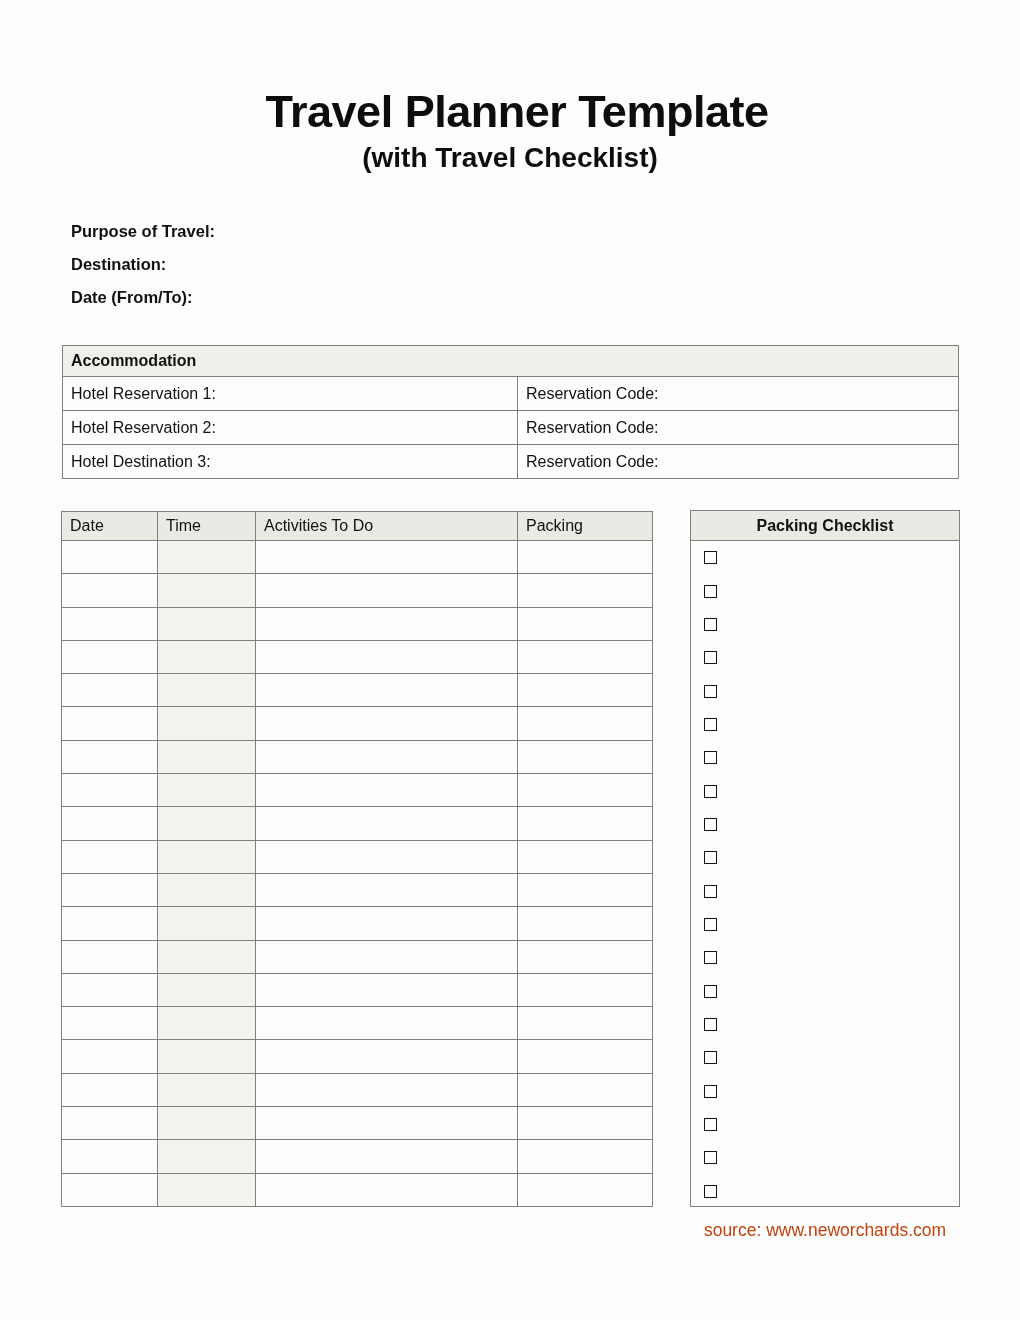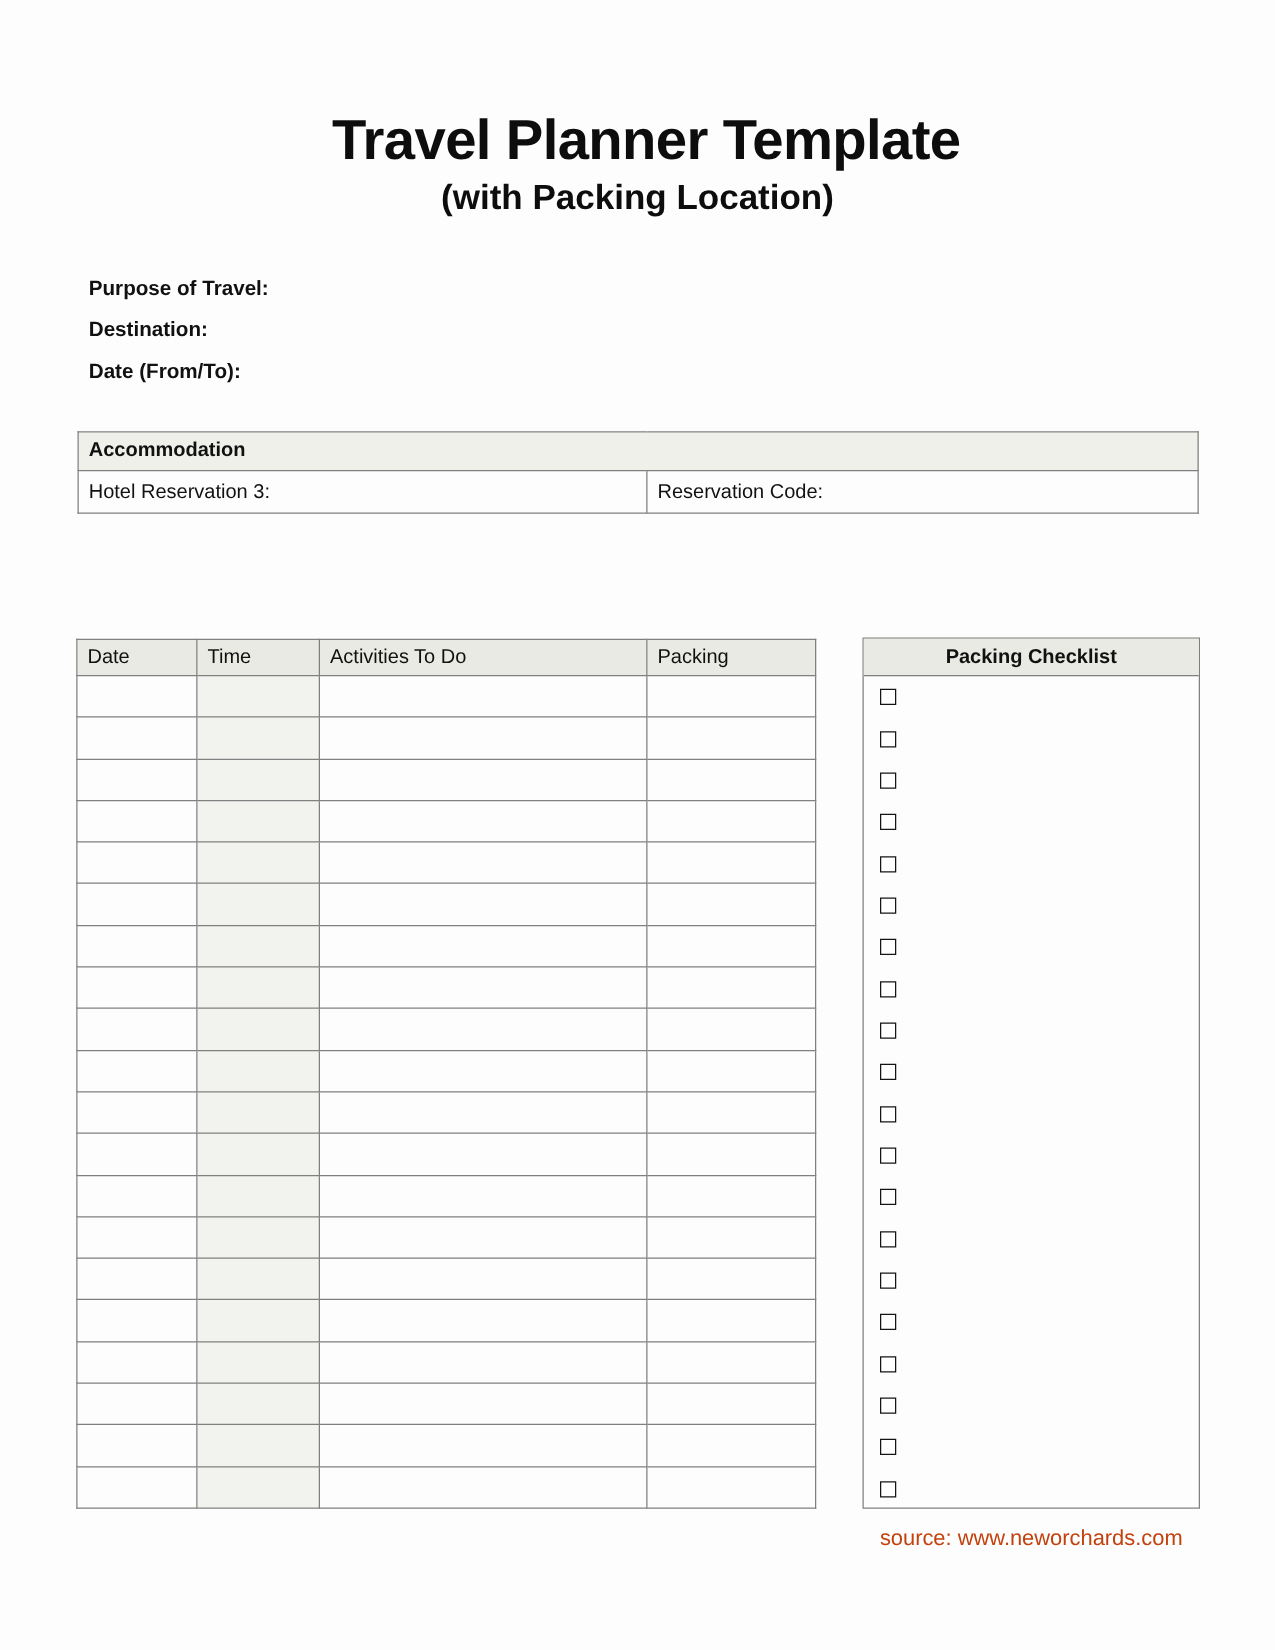--- a/index.html
+++ b/index.html
@@ -95,41 +95,49 @@
     position: absolute; left: 690px; top: 1220px; width: 270px;
     text-align: center;
     font-size: 17.5px;
     color: #c2410c;
   }
 </style>
 </head>
 <body>
 
 <div class="title">Travel Planner Template</div>
-<div class="subtitle">(with Packing Location)</div>
+<div class="subtitle">(with Travel Checklist)</div>
 
 <div class="fields">
   <div class="field-label">Purpose of Travel:</div>
   <div class="field-label">Destination:</div>
   <div class="field-label">Date (From/To):</div>
 </div>
 
 <table class="accommodation">
   <colgroup>
       <col style="width:455px">
       <col style="width:441px">
     </colgroup>
   <thead>
     <tr>
       <th class="section" colspan="2">Accommodation</th>
     </tr>
   </thead>
   <tbody id="accommodation-body">
       <tr>
-        <td>Hotel Reservation 3:</td>
+        <td>Hotel Reservation 1:</td>
+        <td>Reservation Code:</td>
+      </tr>
+      <tr>
+        <td>Hotel Reservation 2:</td>
+        <td>Reservation Code:</td>
+      </tr>
+      <tr>
+        <td>Hotel Destination 3:</td>
         <td>Reservation Code:</td>
       </tr>
     </tbody>
 </table>
 
 <table class="itinerary">
   <colgroup id="itinerary-cols">
       <col style="width: 96px;">
       <col style="width: 98px;">
       <col style="width: 262px;">

